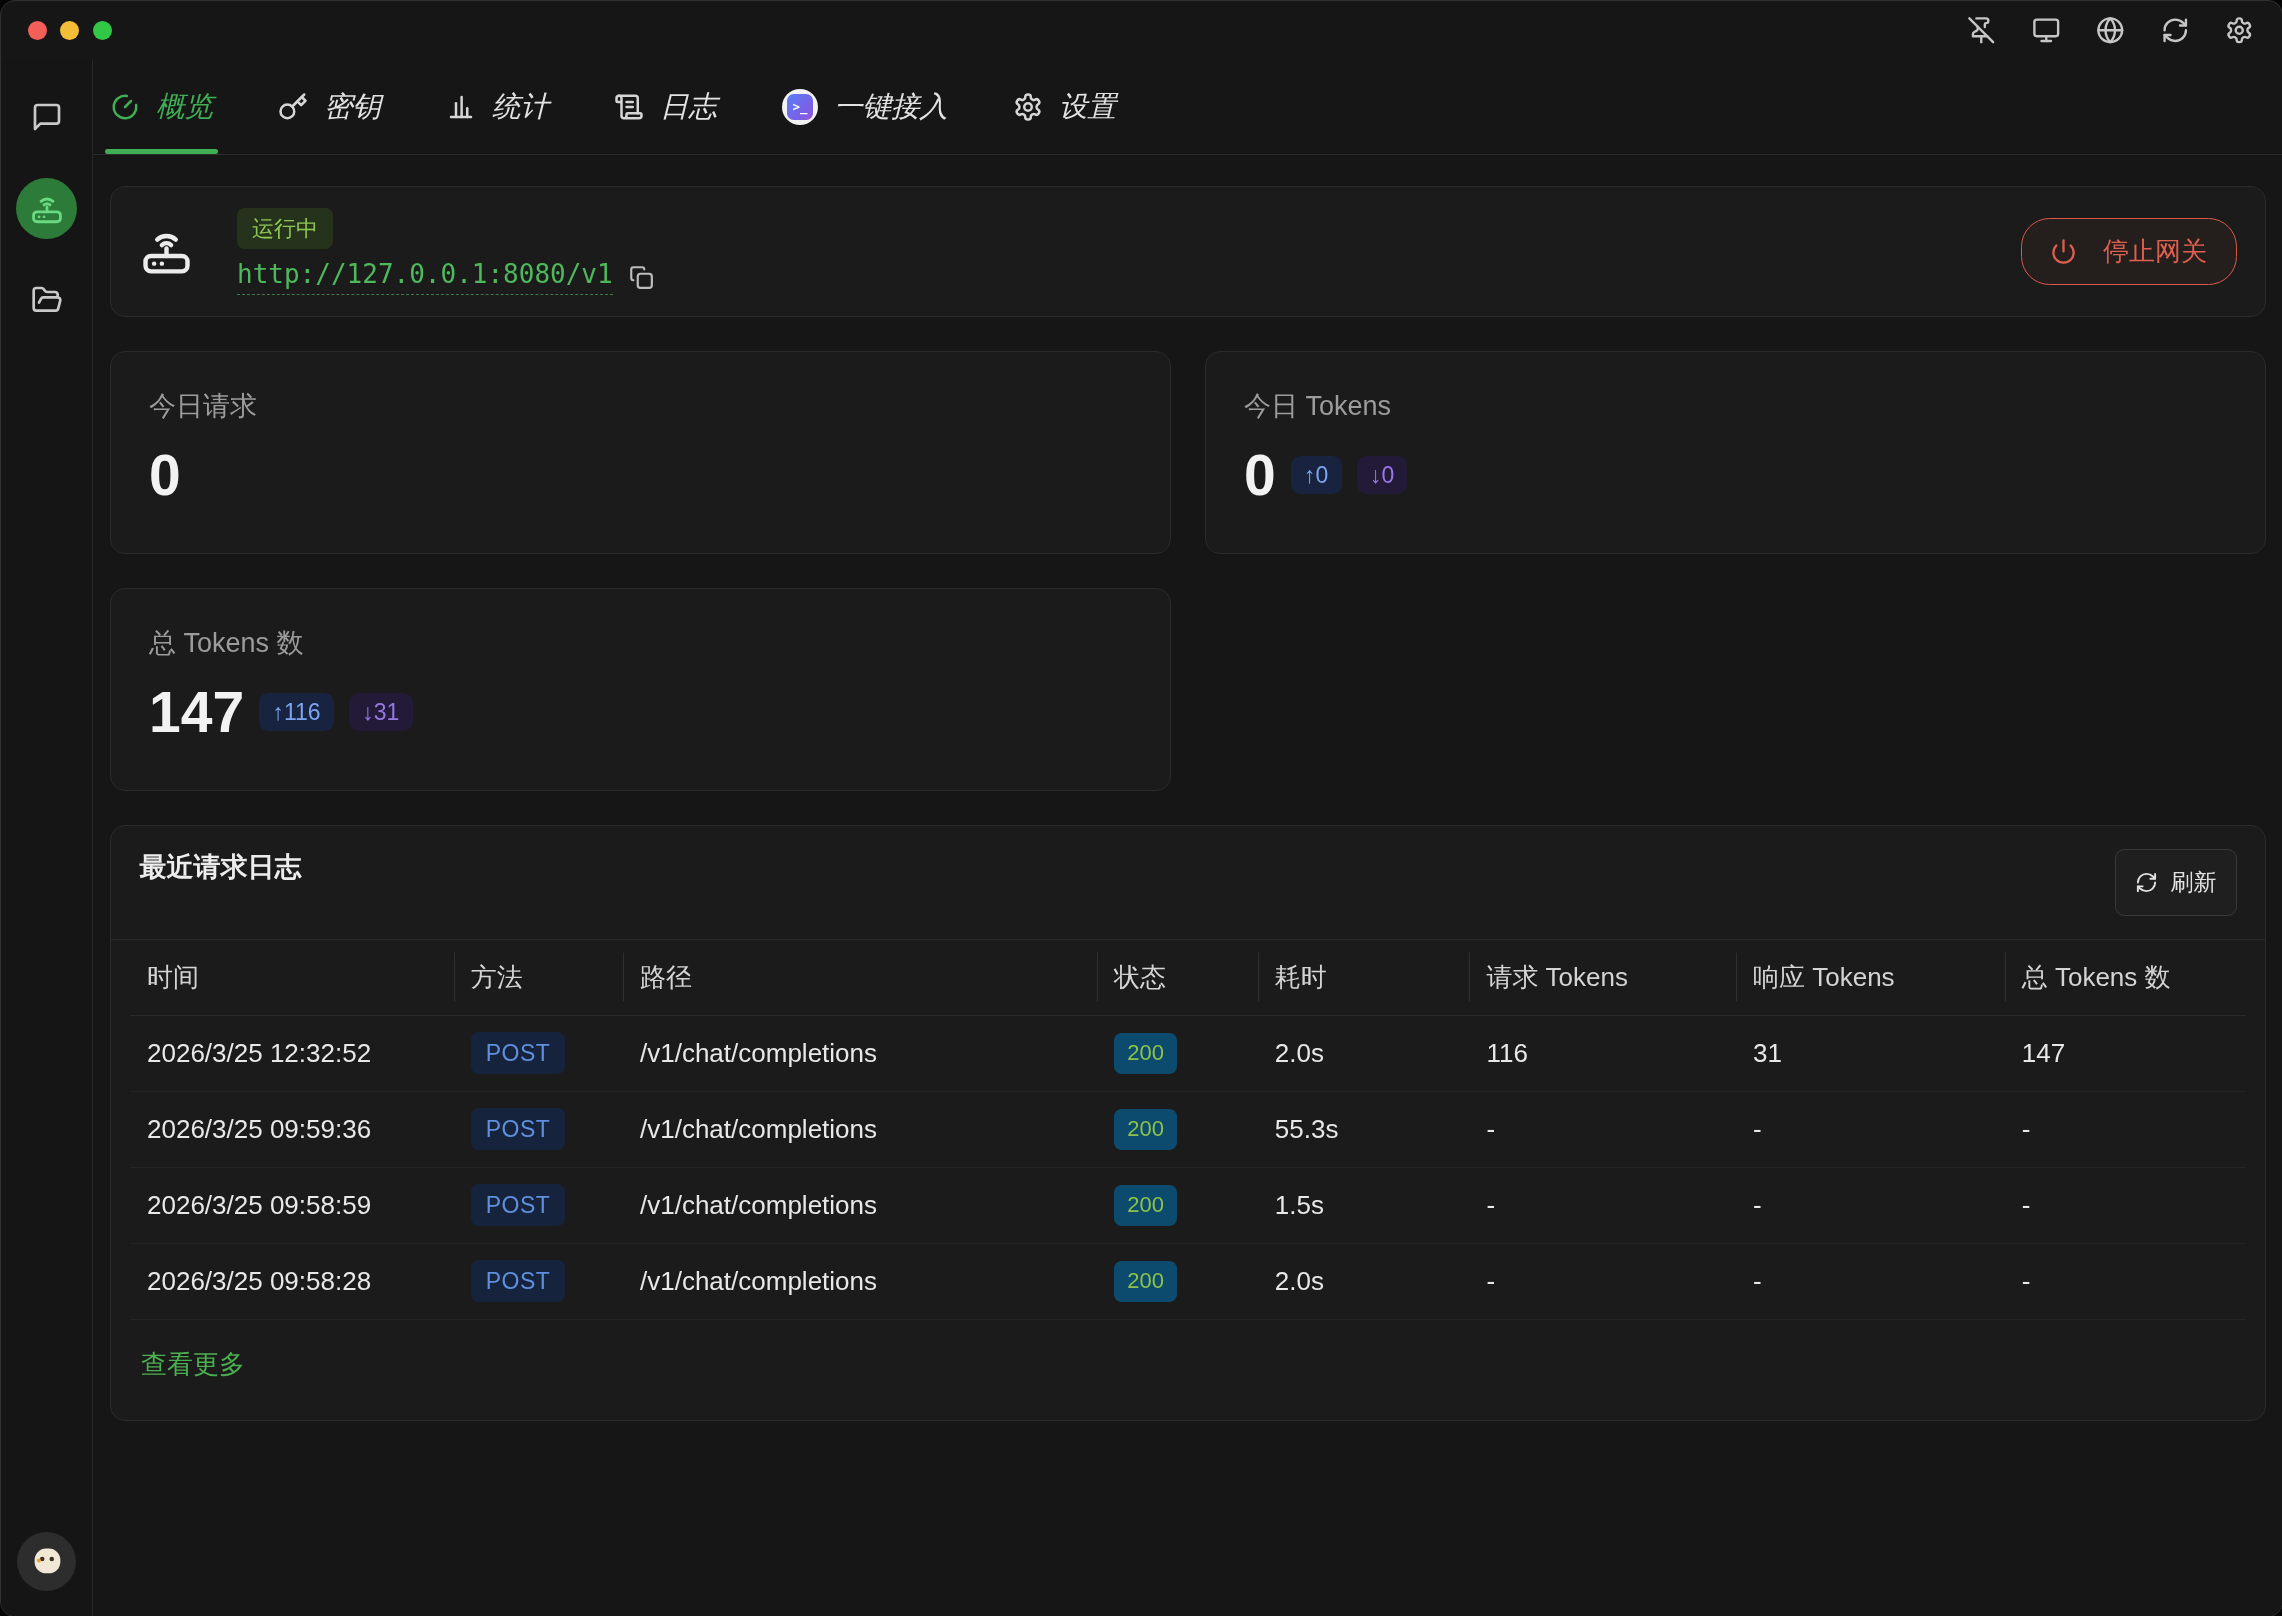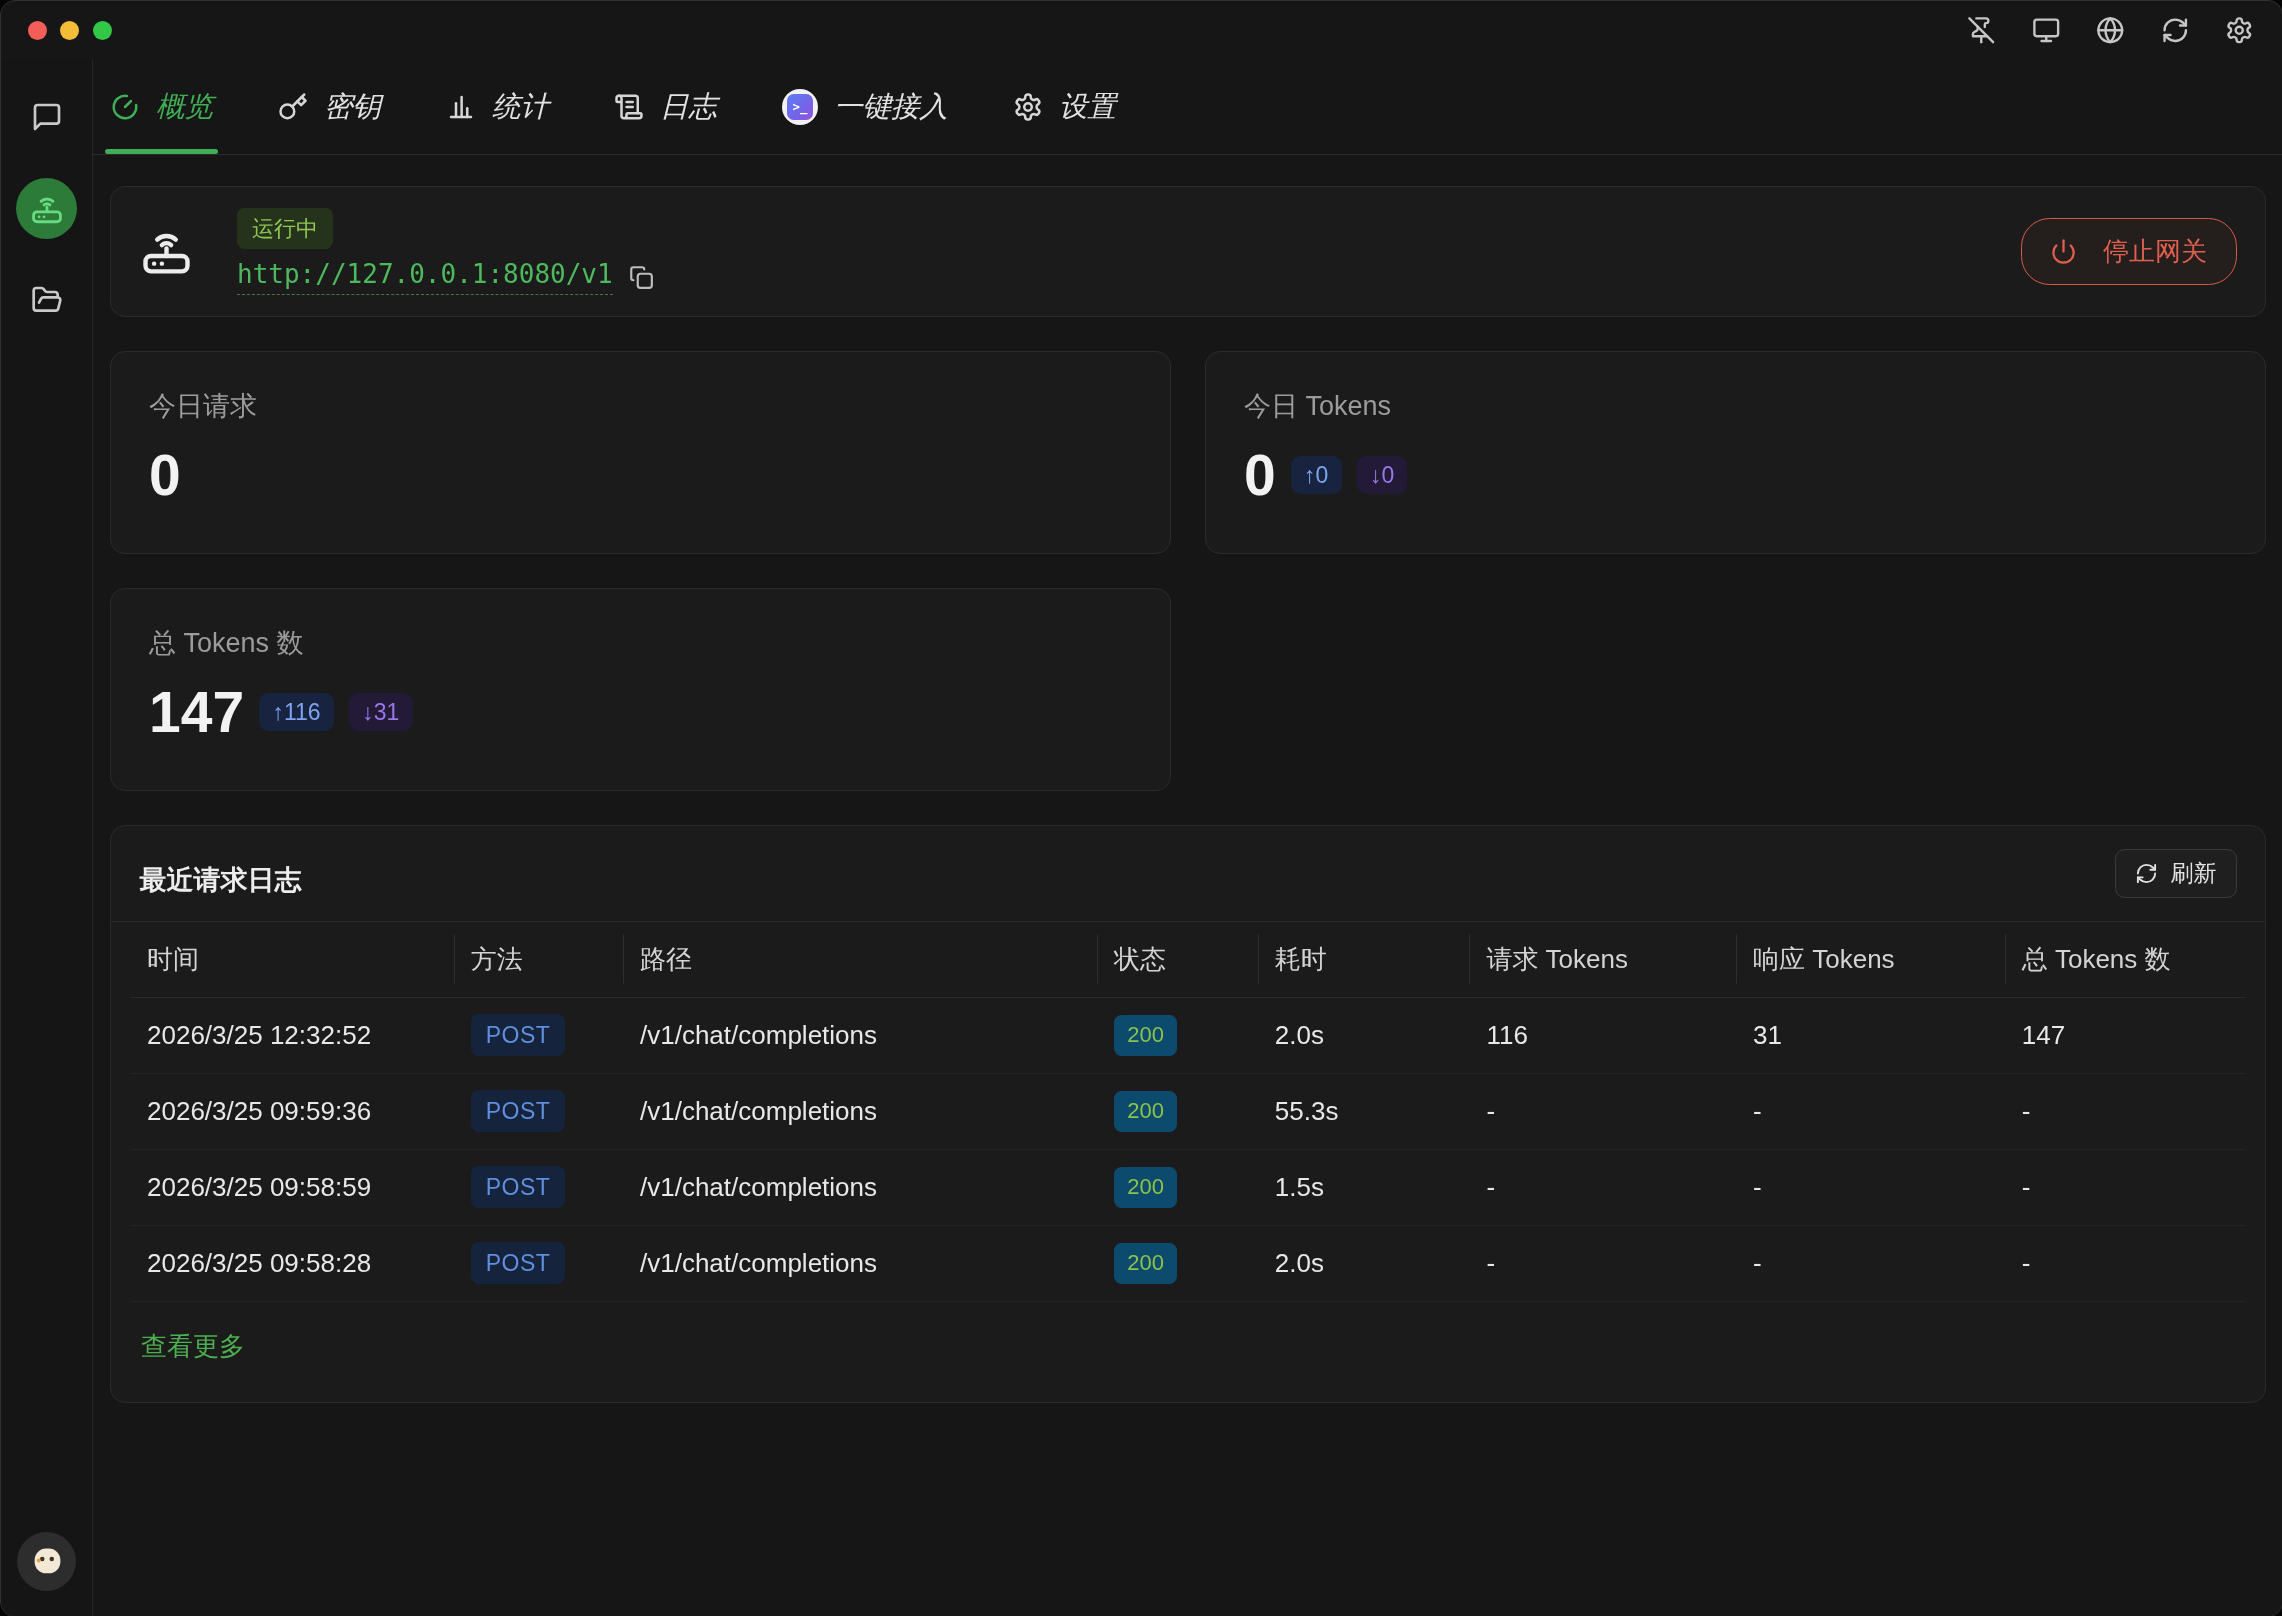--- a/index.html
+++ b/index.html
@@ -90,24 +90,24 @@
   .stat-card { padding:36px 38px; height:203px; }
   .stat-label { font-size:27px; color:#9c9c9c; }
   .stat-row { display:flex; align-items:center; gap:15px; margin-top:23px; }
   .stat-value { font-size:57px; font-weight:600; color:#f2f2f2; line-height:1; }
   .chip { font-size:23px; padding:7.6px 13.3px; border-radius:9.5px; line-height:1; }
   .chip-up { color:#7da4f0; background:#18233f; }
   .chip-down { color:#9878e8; background:#221a36; }
 
   
   .logs-card { margin-top:34px; overflow:hidden; }
-  .logs-header { display:flex; align-items:flex-end; justify-content:space-between;
+  .logs-header { display:flex; align-items:flex-start; justify-content:space-between;
                  padding:23px 28.5px; border-bottom:1px solid #292929; }
   .logs-title { font-size:27px; font-weight:600; color:#ededed; }
-  .refresh-btn { display:flex; align-items:center; gap:12.4px; padding:8px 19px;
+  .refresh-btn { display:flex; align-items:center; gap:12.4px; padding:17px 19px;
                  border:1px solid #3a3a3a; border-radius:9.5px; background:#1f1f1f;
                  color:#e2e2e2; font-size:23px; cursor:pointer; }
   .table-wrap { padding:0 19px; }
   table { width:100%; border-collapse:collapse; font-size:26px; table-layout:fixed; }
   thead th { text-align:left; font-weight:400; color:#d4d4d4; padding:20px 5.7px 20px 17px;
              border-bottom:1px solid #2a2a2a; position:relative; white-space:nowrap; overflow:hidden; }
   thead th + th::before { content:""; position:absolute; left:0; top:50%; transform:translateY(-50%);
              width:1px; height:49px; background:#2f2f2f; }
   tbody td { padding:0 5.7px 0 17px; height:76px; color:#e8e8e8; border-bottom:1px solid #242424; white-space:nowrap; }
   .m-badge { display:inline-block; background:#16233d; color:#5f8fdd; font-size:23px;

